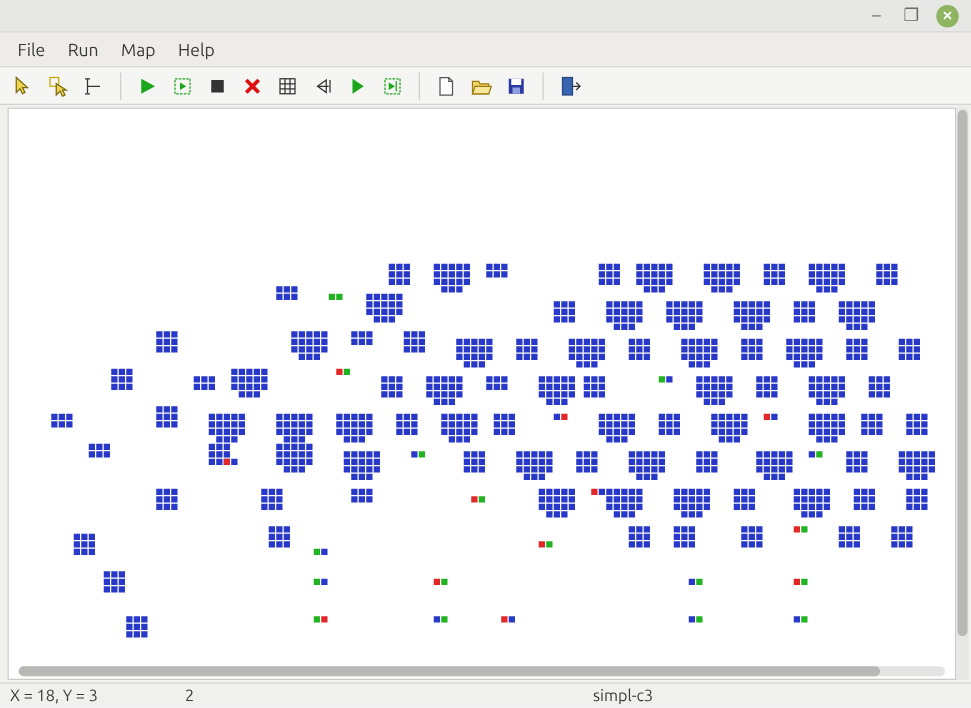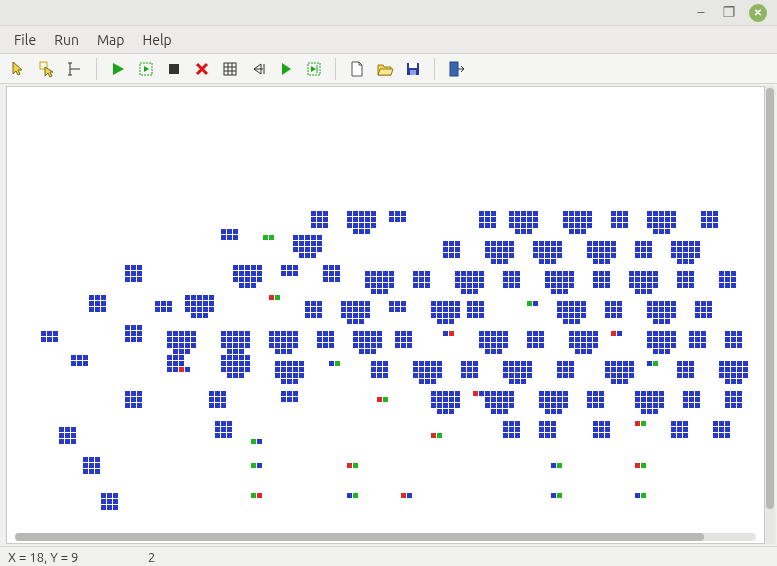--- a/index.html
+++ b/index.html
@@ -1415,15 +1415,16 @@
     <div class="hscroll">
       <div class="hscroll-thumb"></div>
     </div>
   </div>
   <div class="vscroll">
     <div class="vscroll-thumb"></div>
   </div>
 </div>
 
 <div class="status">
-  <div class="status-cell sc1">X = 18, Y = 9</div>
+  <div class="status-cell sc1">X = 18, Y = 3</div>
   <div class="status-cell sc2">2</div>
+  <div class="status-cell sc3">simpl-c3</div>
 </div>
 
 </body></html>

